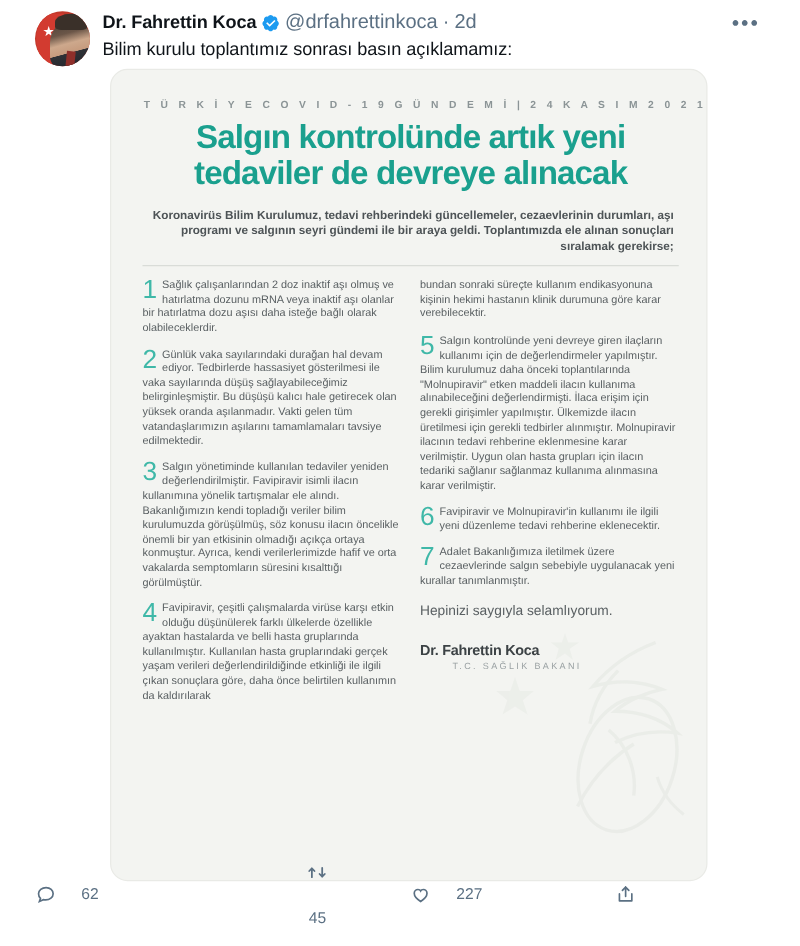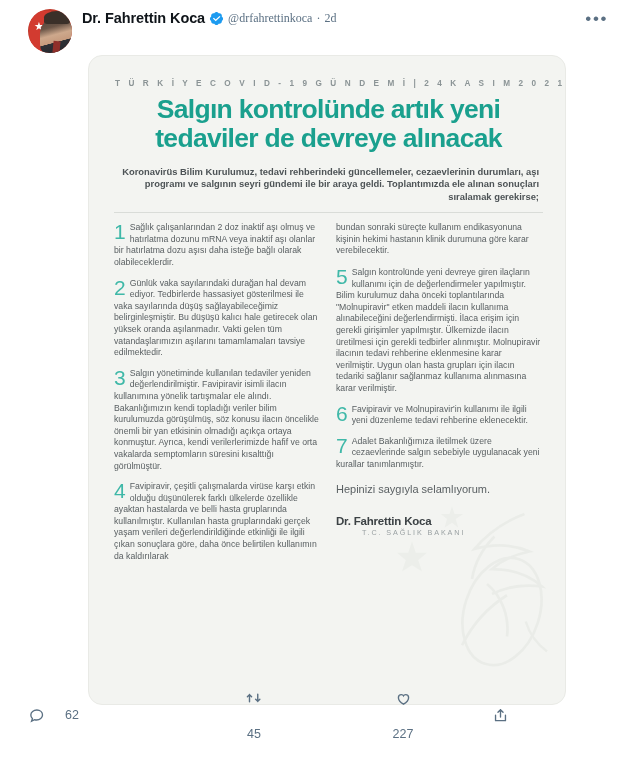--- a/index.html
+++ b/index.html
@@ -77,23 +77,22 @@
     line-height: 18px;
   }
   .display-name {
     font-size: 14.5px;
     font-weight: bold;
     color: #0f1419;
     letter-spacing: -0.1px;
   }
   .verified { width: 15px; height: 15px; display: block; flex: 0 0 15px; }
   .handle, .dot, .time {
-    font-size: 12px;
+    font-size: 16px;
     color: #5b7083;
-    font-family: Liberation Serif, serif;
   }
   .tweet-body {
     font-size: 14.5px;
     color: #0f1419;
     line-height: 20px;
     margin-top: 3px;
     letter-spacing: -0.05px;
   }
   .more-dots {
     flex: 0 0 auto;
@@ -217,21 +216,21 @@
   }
   .action {
     display: flex;
     align-items: center;
     gap: 20px;
     color: #5b7083;
     font-size: 12.5px;
   }
   .a-reply { width: 152px; }
   .a-rt { width: 148px; flex-direction: column; }
-  .a-like { width: 150px; flex-direction: column; }
+  .a-like { width: 150px; }
   .a-share { margin-left: 14px; }
   .action svg { display: block; }
 </style>
 </head>
 <body>
 
 <div class="tweet">
 
   <div class="tweet-head">
 
@@ -249,20 +248,21 @@
         <span>
           <svg class="verified" viewBox="0 0 24 24" aria-hidden="true">
             <path fill="#1d9bf0" d="M22.5 12.5c0-1.58-.875-2.95-2.148-3.6.154-.435.238-.905.238-1.4 0-2.21-1.71-3.998-3.818-3.998-.47 0-.92.084-1.336.25C14.818 2.415 13.51 1.5 12 1.5s-2.816.917-3.437 2.25c-.415-.165-.866-.25-1.336-.25-2.11 0-3.818 1.79-3.818 4 0 .494.083.964.237 1.4-1.272.65-2.147 2.018-2.147 3.6 0 1.495.782 2.798 1.942 3.486-.02.17-.032.34-.032.514 0 2.21 1.708 4 3.818 4 .47 0 .92-.086 1.335-.25.62 1.334 1.926 2.25 3.437 2.25 1.512 0 2.818-.916 3.437-2.25.415.163.865.248 1.336.248 2.11 0 3.818-1.79 3.818-4 0-.174-.012-.344-.033-.513 1.158-.687 1.943-1.99 1.943-3.484z"></path>
             <path fill="#fff" d="M10.75 16.518l-4.5-4.319 1.5-1.435 3 2.879 6-5.758 1.5 1.436z"></path>
           </svg>
         </span>
         <span class="handle">@drfahrettinkoca</span>
         <span class="dot">·</span>
         <span class="time">2d</span>
       </div>
+      <div class="tweet-body">Bilim kurulu toplantımız sonrası basın açıklamamız:</div>
     </div>
 
     <div class="more-dots">•••</div>
   </div>
 
   <div class="media-card">
     <svg class="watermark" viewBox="0 0 200 200" aria-hidden="true">
       <g fill="none" stroke="#e2e5e0" stroke-width="2.2">
         <path d="M150 40c-16 6-30 16-40 28 14-4 30-4 44 2-10 2-22 7-30 14 16 0 30 5 40 14-14-2-28 0-40 6"></path>
         <path d="M126 58c-10 10-16 22-18 34"></path>

